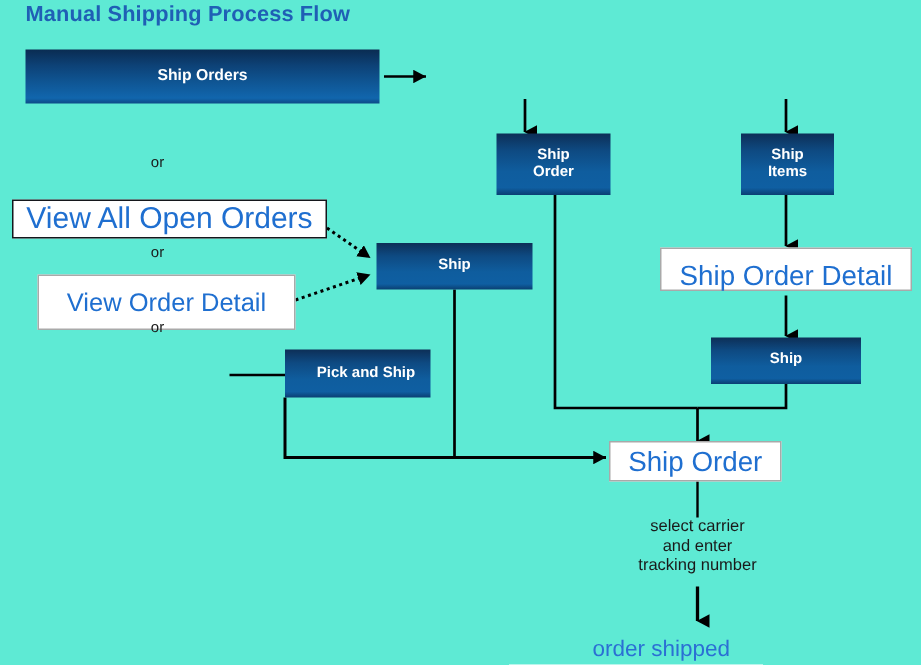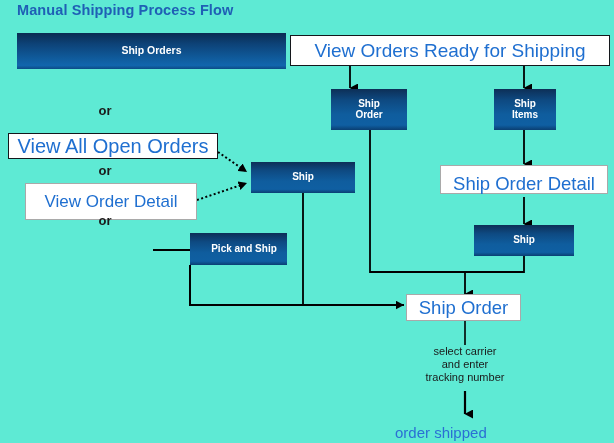--- a/index.html
+++ b/index.html
@@ -83,22 +83,22 @@
     position: absolute;
     color: #1a1a1a;
     font-size: 11px;
     text-align: center;
     line-height: 1.18;
     white-space: pre-line;
   }
   .or-label {
     position: absolute;
     color: #1a1a1a;
-    font-size: 13px;
-    font-weight: bold;
+    font-size: 10px;
+    font-weight: normal;
     text-align: center;
   }
   .end-label {
     position: absolute;
     color: #2b6fd4;
     font-size: 15px;
     font-weight: normal;
     text-align: left;
     white-space: nowrap;
   }
@@ -146,27 +146,24 @@
 
     <line x1="380" y1="305" x2="404" y2="305" stroke="#000000" stroke-width="2" marker-end="url(#arrow-right)"></line>
 
     <line x1="465" y1="320" x2="465" y2="345" stroke="#000000" stroke-width="1.6"></line>
 
     <line x1="465" y1="391" x2="465" y2="414" stroke="#000000" stroke-width="2.2" marker-end="url(#arrow-down)"></line>
   </svg>
 
   <div class="title">Manual Shipping Process Flow</div>
 
-  <div class="node blue-banner" style="left:17px; top:33px; width:269px; height:36px;">
+  <div class="node blue-banner" style="left:17px; top:33px; width:236px; height:36px;">
     <span>Ship Orders</span>
   </div>
 
-  <div class="node white-box border-dark" style="left:290px; top:35px; width:320px; height:31px; font-size:19px;">
-    <span>View Orders Ready for Shipping</span>
-  </div>
 
   <div class="node blue-box" style="left:331px; top:89px; width:76px; height:41px; white-space:pre-line;">
     <span>Ship
 Order</span>
   </div>
 
   <div class="node blue-box" style="left:494px; top:89px; width:62px; height:41px; white-space:pre-line;">
     <span>Ship
 Items</span>
   </div>

